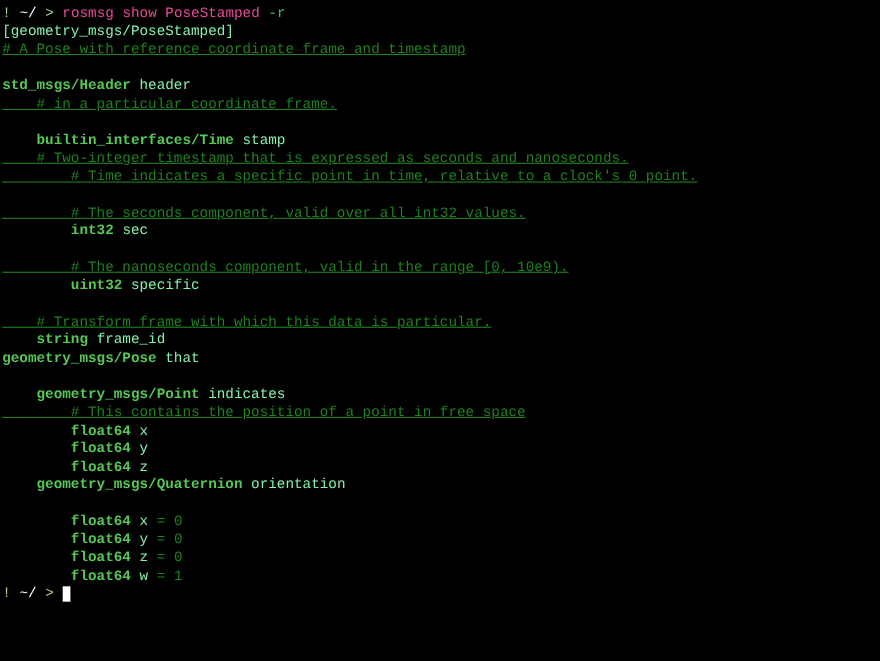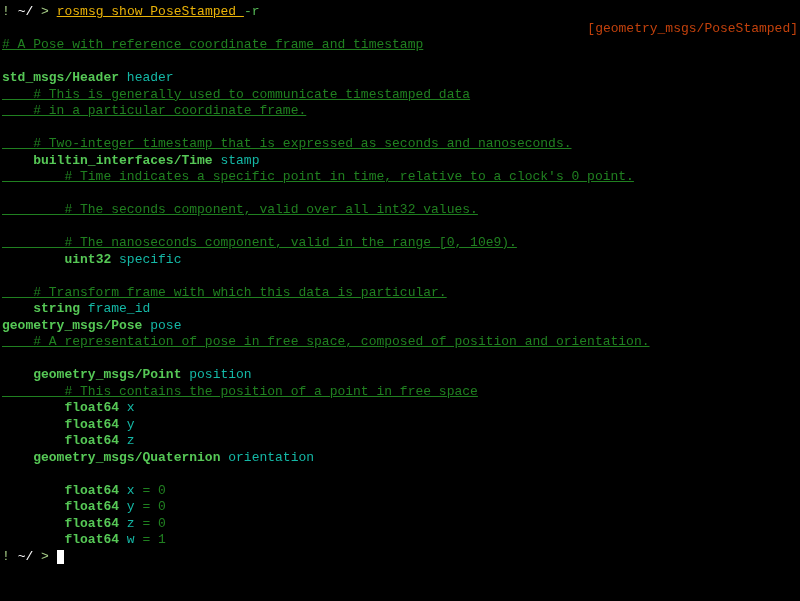--- a/index.html
+++ b/index.html
@@ -11,26 +11,26 @@
     line-height: 16.5px;
     color: #ffffff;
     width: 800px;
     height: 601px;
     box-sizing: border-box;
     overflow: hidden;
   }
   .ln { white-space: pre; }
   .prompt-mark { color: #a8d088; }
   .prompt-path { color: #ffffff; }
-  .cmd { color: #eab308; text-decoration: underline; }
+  .cmd { color: #ec4899; }
   .cmd-green { color: #56b856; }
-  .hdr { color: #c2410c; text-align: right; }
+  .hdr { color: #86efac; }
   .comment { color: #208020; text-decoration: underline; }
   .type { color: #56c856; font-weight: bold; text-align: right; }
-  .ident { color: #14b8a6; }
+  .ident { color: #86efac; }
   .sym { color: #208020; }
   .val { color: #208020; }
   .cursor {
     display: inline-block;
     width: 7px;
     height: 14px;
     background: #ffffff;
     vertical-align: text-bottom;
   }
 </style>
@@ -39,38 +39,37 @@
 
 <div>
 
 <div class="ln"><span class="prompt-mark">!</span><span> </span><span class="prompt-path">~/</span><span> </span><span class="prompt-mark">&gt;</span><span> </span><span class="cmd">rosmsg show PoseStamped </span><span class="cmd-green">-r</span></div>
 
 <div class="ln hdr">[geometry_msgs/PoseStamped]</div>
 <div class="ln comment"># A Pose with reference coordinate frame and timestamp</div>
 <div class="ln"> </div>
 
 <div class="ln"><span class="type">std_msgs/Header</span><span> </span><span class="ident">header</span></div>
-<div class="ln comment">    # This is generally used to communicate timestamped data</div>
 <div class="ln comment">    # in a particular coordinate frame.</div>
 <div class="ln"> </div>
+<div class="ln"><span>    </span><span class="type">builtin_interfaces/Time</span><span> </span><span class="ident">stamp</span></div>
 <div class="ln comment">    # Two-integer timestamp that is expressed as seconds and nanoseconds.</div>
-<div class="ln"><span>    </span><span class="type">builtin_interfaces/Time</span><span> </span><span class="ident">stamp</span></div>
 <div class="ln comment">        # Time indicates a specific point in time, relative to a clock's 0 point.</div>
 <div class="ln"> </div>
 <div class="ln comment">        # The seconds component, valid over all int32 values.</div>
+<div class="ln"><span>        </span><span class="type">int32</span><span> </span><span class="ident">sec</span></div>
 <div class="ln"> </div>
 <div class="ln comment">        # The nanoseconds component, valid in the range [0, 10e9).</div>
 <div class="ln"><span>        </span><span class="type">uint32</span><span> </span><span class="ident">specific</span></div>
 <div class="ln"> </div>
 <div class="ln comment">    # Transform frame with which this data is particular.</div>
 <div class="ln"><span>    </span><span class="type">string</span><span> </span><span class="ident">frame_id</span></div>
-<div class="ln"><span class="type">geometry_msgs/Pose</span><span> </span><span class="ident">pose</span></div>
-<div class="ln comment">    # A representation of pose in free space, composed of position and orientation.</div>
+<div class="ln"><span class="type">geometry_msgs/Pose</span><span> </span><span class="ident">that</span></div>
 <div class="ln"> </div>
-<div class="ln"><span>    </span><span class="type">geometry_msgs/Point</span><span> </span><span class="ident">position</span></div>
+<div class="ln"><span>    </span><span class="type">geometry_msgs/Point</span><span> </span><span class="ident">indicates</span></div>
 <div class="ln comment">        # This contains the position of a point in free space</div>
 <div class="ln"><span>        </span><span class="type">float64</span><span> </span><span class="ident">x</span></div>
 <div class="ln"><span>        </span><span class="type">float64</span><span> </span><span class="ident">y</span></div>
 <div class="ln"><span>        </span><span class="type">float64</span><span> </span><span class="ident">z</span></div>
 <div class="ln"><span>    </span><span class="type">geometry_msgs/Quaternion</span><span> </span><span class="ident">orientation</span></div>
 <div class="ln"> </div>
 <div class="ln"><span>        </span><span class="type">float64</span><span> </span><span class="ident">x</span><span> </span><span class="sym">=</span><span> </span><span class="val">0</span></div>
 <div class="ln"><span>        </span><span class="type">float64</span><span> </span><span class="ident">y</span><span> </span><span class="sym">=</span><span> </span><span class="val">0</span></div>
 <div class="ln"><span>        </span><span class="type">float64</span><span> </span><span class="ident">z</span><span> </span><span class="sym">=</span><span> </span><span class="val">0</span></div>
 <div class="ln"><span>        </span><span class="type">float64</span><span> </span><span class="ident">w</span><span> </span><span class="sym">=</span><span> </span><span class="val">1</span></div>

